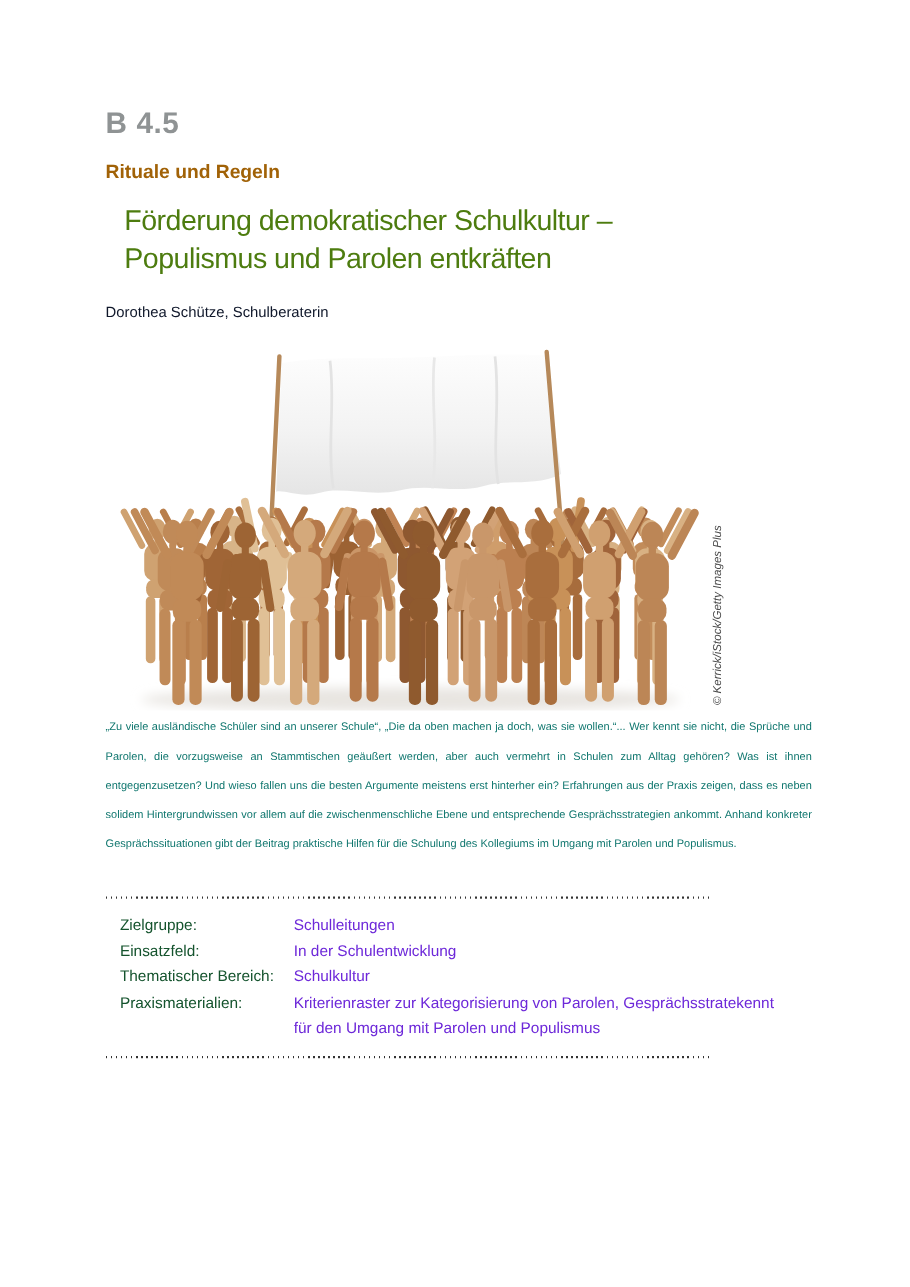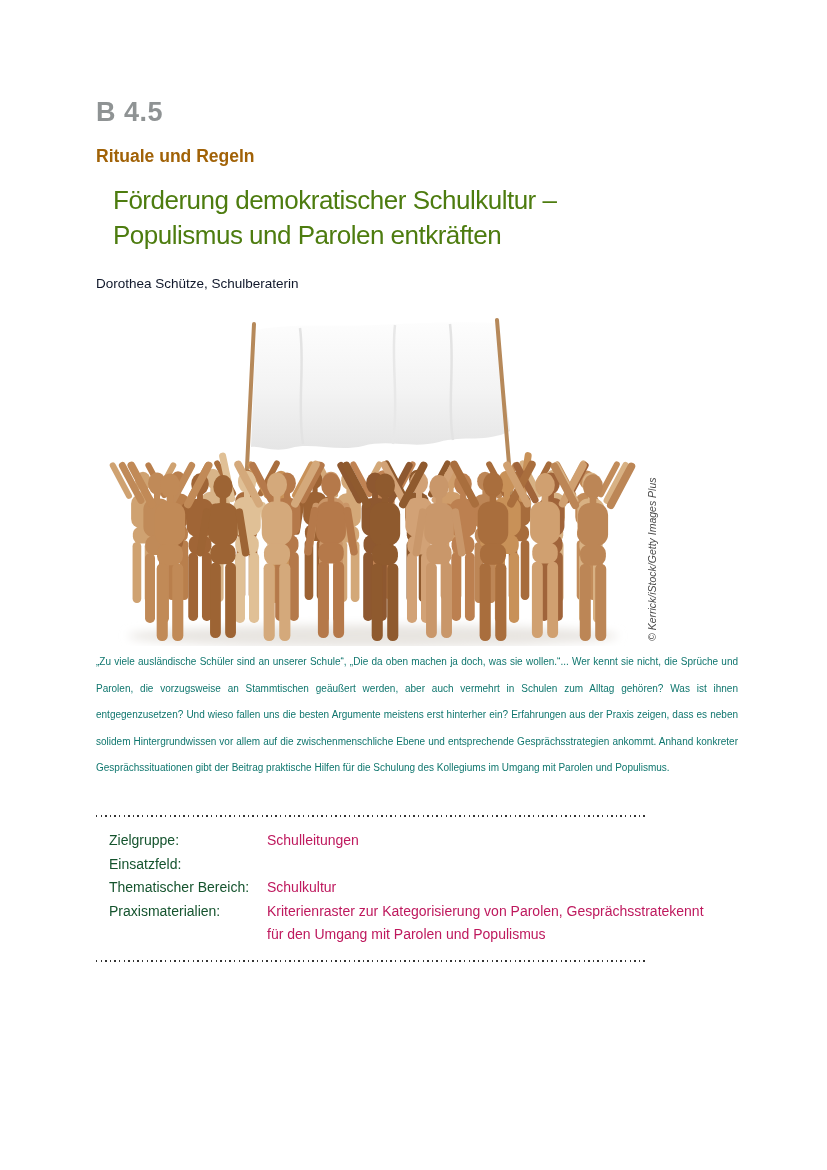--- a/index.html
+++ b/index.html
@@ -51,21 +51,21 @@
     height:2px;width:549px;
     background-image:repeating-linear-gradient(90deg,#333 0 1.4px,transparent 1.4px 4.6px);
   }
   .profile-header{
     margin:21px 0 0 13px;
     font-size:15px;font-weight:400;letter-spacing:1px;color:#2d2d2d;
   }
   .profile-table{margin:12px 0 0 13px;font-size:14px;line-height:23.5px;}
   .profile-row{display:flex;align-items:flex-start;}
   .profile-label{width:158px;flex:0 0 158px;color:#14532d;}
-  .profile-value{width:442px;flex:0 0 442px;color:#be185d;hyphens:manual;}
+  .profile-value{width:442px;flex:0 0 442px;color:#6d28d9;hyphens:manual;}
   .profile .dotted-rule.bottom{margin-top:13px;}
 </style>
 </head>
 <body>
 
 <div class="page">
 
   <div class="section-code">B 4.5</div>
 
   <div class="category">Rituale und Regeln</div>
@@ -211,20 +211,21 @@
 
   <div class="profile">
     <div class="dotted-rule top"></div>
     <div class="profile-table">
       <div class="profile-row">
         <div class="profile-label">Zielgruppe:</div>
         <div class="profile-value">Schulleitungen</div>
       </div>
       <div class="profile-row">
         <div class="profile-label">Einsatzfeld:</div>
+        <div class="profile-value">In der Schulentwicklung</div>
       </div>
       <div class="profile-row">
         <div class="profile-label">Thematischer Bereich:</div>
         <div class="profile-value">Schulkultur</div>
       </div>
       <div class="profile-row">
         <div class="profile-label">Praxismaterialien:</div>
         <div class="profile-value">Kriterienraster zur Kategorisierung von Parolen, Gesprächsstrate­kennt für den Umgang mit Parolen und Populismus</div>
       </div>
     </div>

